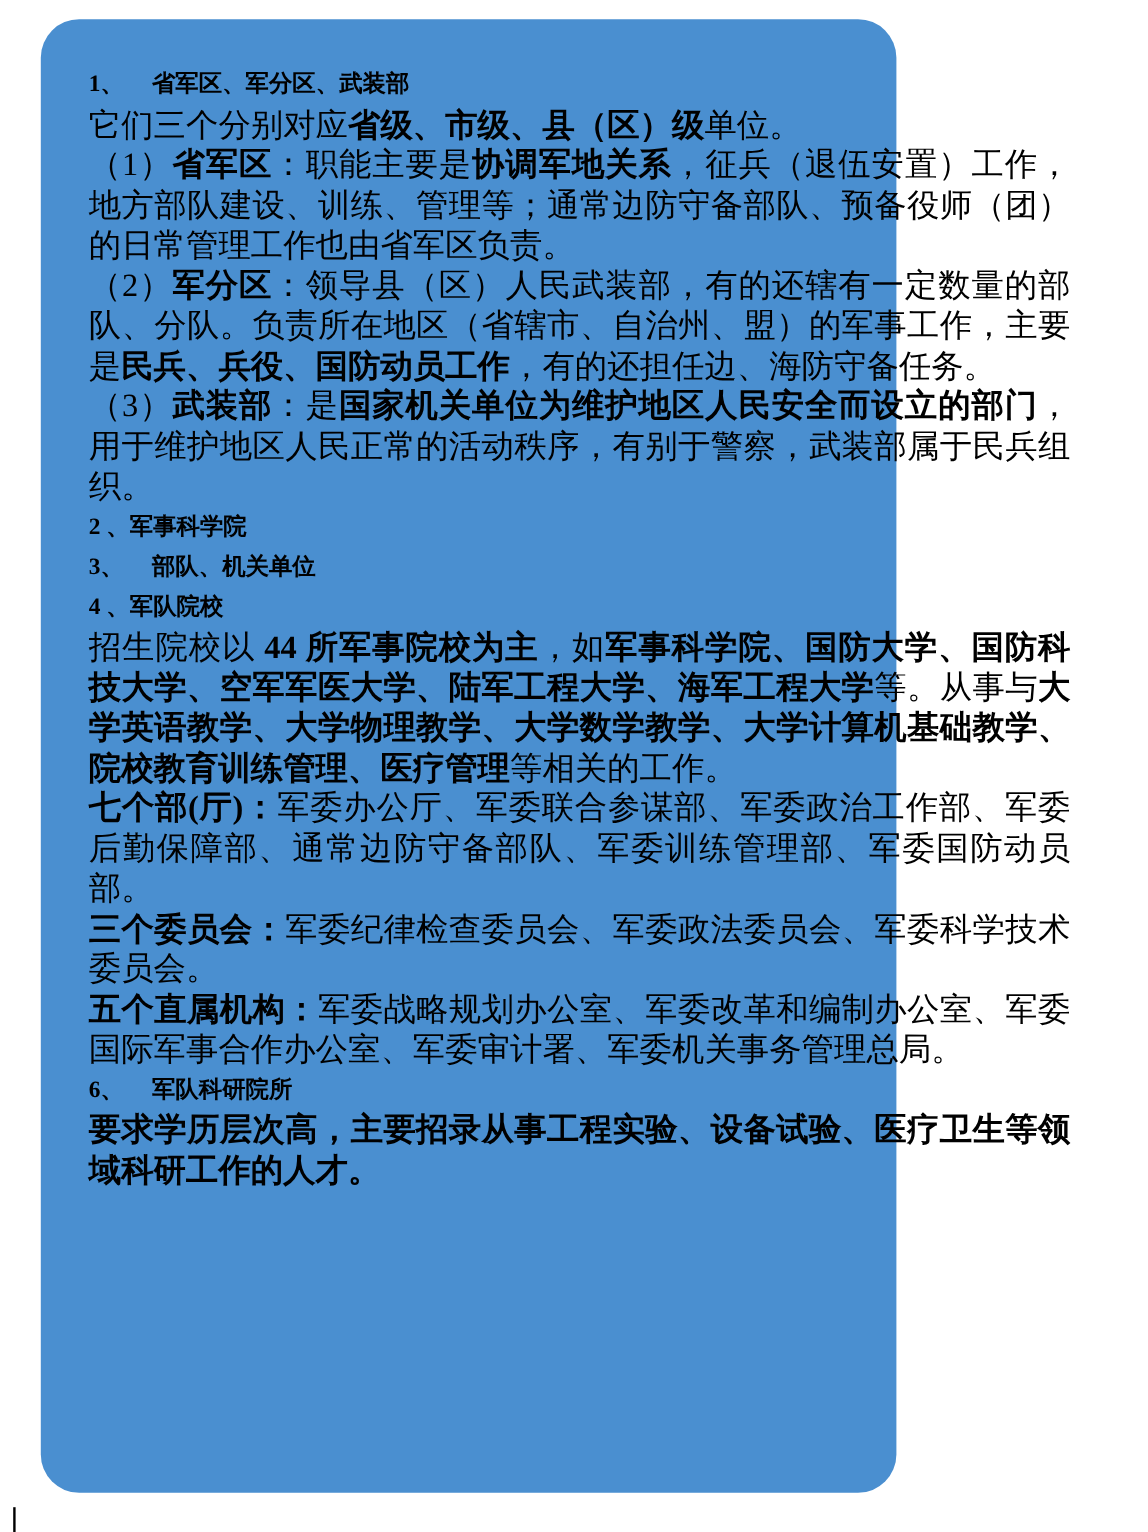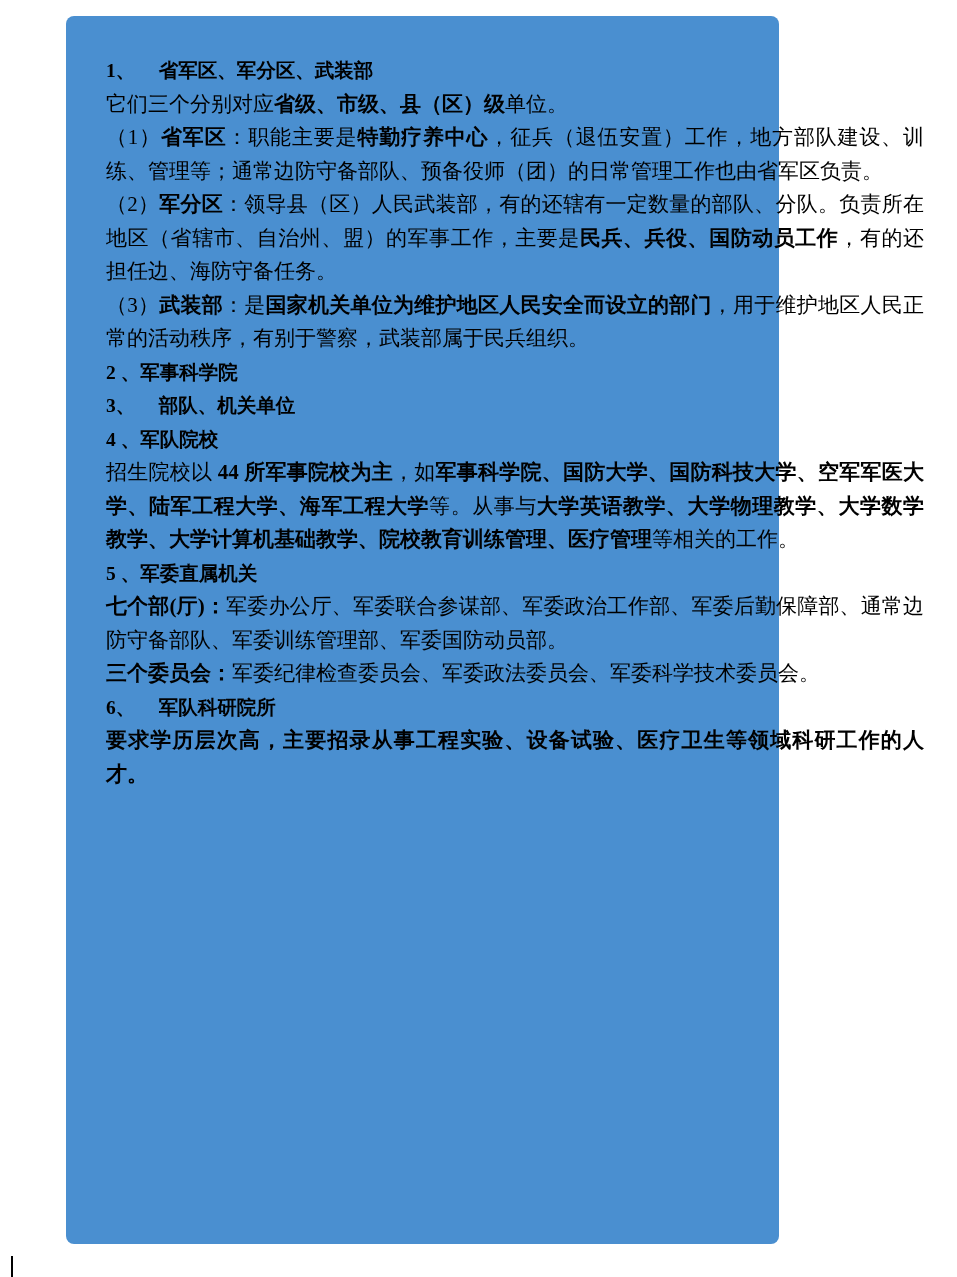--- a/index.html
+++ b/index.html
@@ -22,33 +22,32 @@
     height: 1277px;
     background: #ffffff;
   }
   .card {
     position: absolute;
     left: 34px;
     top: 16px;
     width: 713px;
     height: 1228px;
     background: #4a8fd0;
-    border-radius: 8px;
+    border-radius: 32px;
     box-sizing: border-box;
-    margin-left: 32px;
   }
   .content {
     position: absolute;
     left: 40px;
     top: 38px;
     width: 818px;
     box-sizing: border-box;
   }
   .para {
-    font-size: 21px;
+    font-size: 27px;
     line-height: 33.5px;
     color: #000000;
     text-align: justify;
     text-justify: inter-ideograph;
     margin: 0;
     padding: 0;
     word-break: break-all;
   }
   .b { font-weight: bold; }
   .heading {
@@ -74,21 +73,21 @@
   <div class="card">
     <div class="content">
 
       <div class="para heading">
         <span class="num">1、</span><span class="gap-sm">省军区、军分区、武装部</span>
       </div>
       <div class="para">
         它们三个分别对应<span class="b">省级、市级、县（区）级</span>单位。
       </div>
       <div class="para">
-        （1）<span class="b">省军区</span>：职能主要是<span class="b">特勤疗养中心</span>，征兵（退伍安置）工作，地方部队建设、训练、管理等；通常边防守备部队、预备役师（团）的日常管理工作也由省军区负责。
+        （1）<span class="b">省军区</span>：职能主要是<span class="b">协调军地关系</span>，征兵（退伍安置）工作，地方部队建设、训练、管理等；通常边防守备部队、预备役师（团）的日常管理工作也由省军区负责。
       </div>
       <div class="para">
         （2）<span class="b">军分区</span>：领导县（区）人民武装部，有的还辖有一定数量的部队、分队。负责所在地区（省辖市、自治州、盟）的军事工作，主要是<span class="b">民兵、兵役、国防动员工作</span>，有的还担任边、海防守备任务。
       </div>
       <div class="para">
         （3）<span class="b">武装部</span>：是<span class="b">国家机关单位为维护地区人民安全而设立的部门</span>，用于维护地区人民正常的活动秩序，有别于警察，武装部属于民兵组织。
       </div>
 
       <div class="para heading">
         <span class="num">2 、</span><span>军事科学院</span>
@@ -98,28 +97,28 @@
         <span class="num">3、</span><span class="gap-sm">部队、机关单位</span>
       </div>
 
       <div class="para heading">
         <span class="num">4 、</span><span>军队院校</span>
       </div>
       <div class="para">
         招生院校以 <span class="b">44 所军事院校为主</span>，如<span class="b">军事科学院、国防大学、国防科技大学、空军军医大学、陆军工程大学、海军工程大学</span>等。从事与<span class="b">大学英语教学、大学物理教学、大学数学教学、大学计算机基础教学、院校教育训练管理、医疗管理</span>等相关的工作。
       </div>
 
-      <div class="para heading">
-        <span class="num">5 、</span><span>军委直属机关</span>
-      </div>
       <div class="para">
         <span class="b">七个部(厅)：</span><span>军委办公厅、军委联合参谋部、军委政治工作部、军委后勤保障部、通常边防守备部队、军委训练管理部、军委国防动员部。</span>
       </div>
       <div class="para">
         <span class="b">三个委员会：</span><span>军委纪律检查委员会、军委政法委员会、军委科学技术委员会。</span>
+      </div>
+      <div class="para">
+        <span class="b">五个直属机构：</span><span>军委战略规划办公室、军委改革和编制办公室、军委国际军事合作办公室、军委审计署、军委机关事务管理总局。</span>
       </div>
 
       <div class="para heading">
         <span class="num">6、</span><span class="gap-sm">军队科研院所</span>
       </div>
       <div class="para b">要求学历层次高，主要招录从事工程实验、设备试验、医疗卫生等领域科研工作的人才。</div>
 
     </div>
   </div>
   <div class="left-rule"></div>

